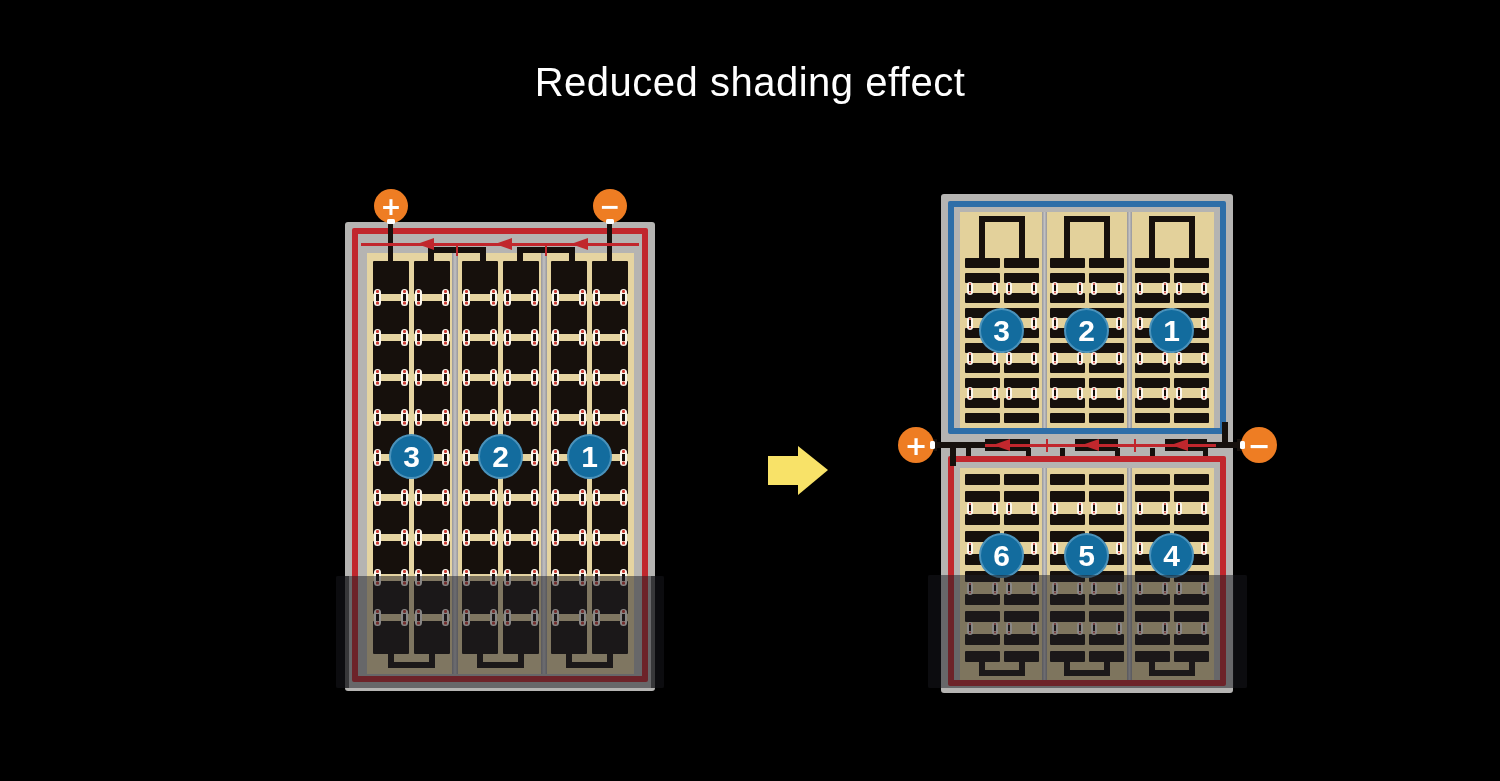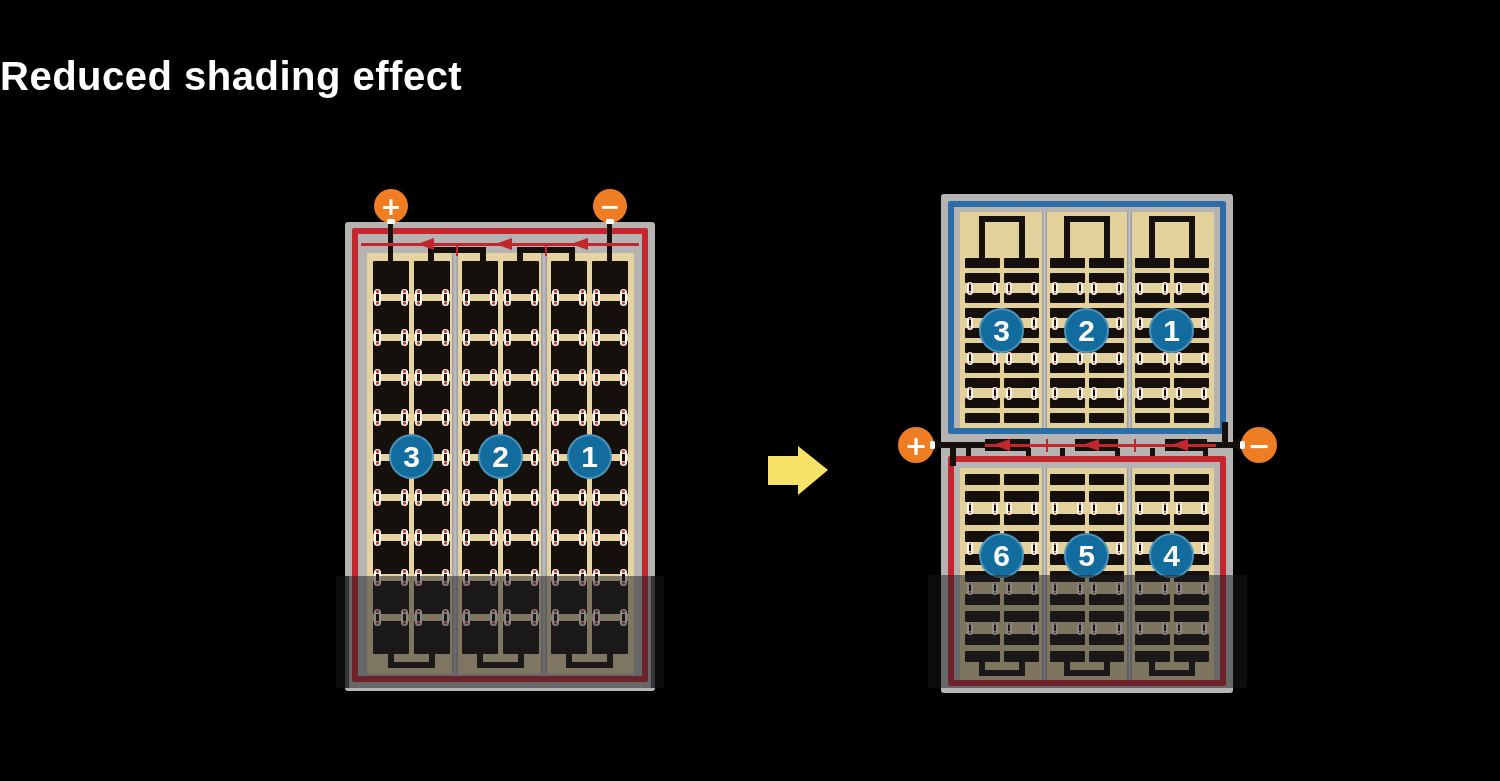--- a/index.html
+++ b/index.html
@@ -24,22 +24,22 @@
        justify-content:center;font-size:30px;font-weight:bold;z-index:5}
   .terminal{position:absolute;background:#ee7d23;border-radius:50%;color:#fff;display:flex;
        align-items:center;justify-content:center;font-family:"DejaVu Sans",sans-serif;
        font-weight:bold;z-index:6;line-height:1}
   .terminal .tab{position:absolute;background:#fff;border-radius:1.5px}
   .tab-bottom{bottom:-1px;left:50%;transform:translateX(-50%);width:8px;height:5px}
   .tab-right{right:-1px;top:50%;transform:translateY(-50%);width:5px;height:8px}
   .tab-left{left:-1px;top:50%;transform:translateY(-50%);width:5px;height:8px}
   .overlay{position:absolute;background:rgba(33,33,38,.52);border-radius:2px;z-index:8}
   .overlay .cap{position:absolute;top:0;bottom:0;width:13px;background:rgba(8,8,10,.5)}
-  .title{position:absolute;top:54px;left:0;right:0;text-align:left;color:#fff;
-       font-size:40px;font-weight:bold;letter-spacing:.5px}
+  .title{position:absolute;top:60px;left:0;right:0;text-align:center;color:#fff;
+       font-size:40px;font-weight:normal;letter-spacing:.5px}
   .arrow-body{position:absolute;background:#f8e268}
   .arrow-head{position:absolute;width:0;height:0;border-top:24px solid transparent;
        border-bottom:25px solid transparent;border-left:30px solid #f8e268}
 </style>
 </head>
 <body>
 
 <div class="title">Reduced shading effect</div>
 
 <div class="abs" style="left:345px;top:222px;width:310px;height:469px">

